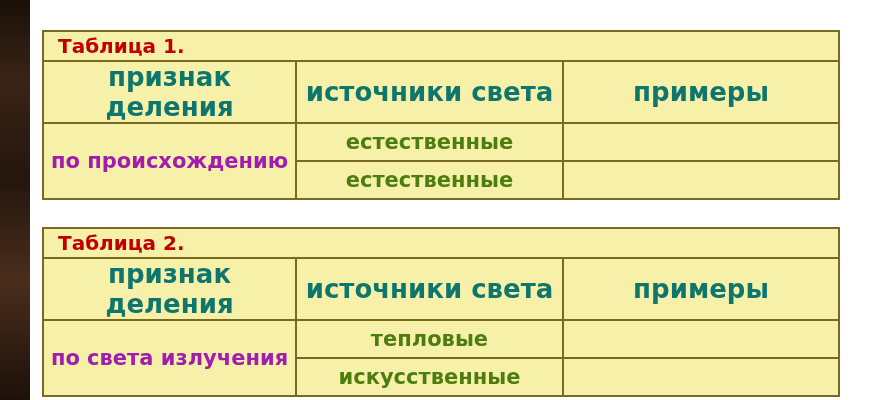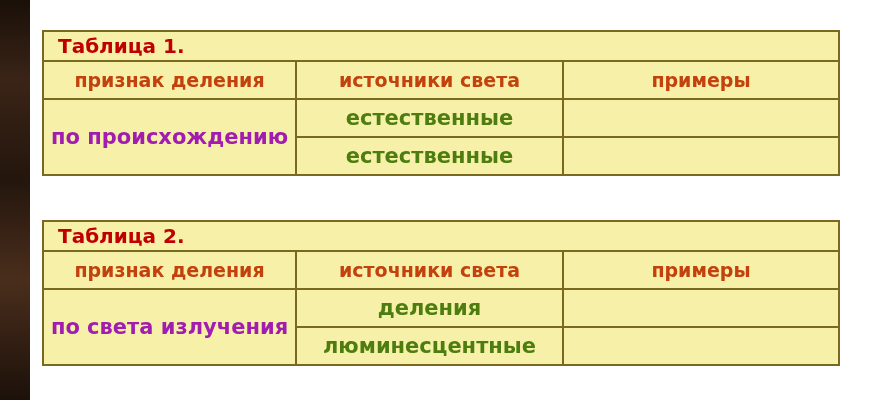--- a/index.html
+++ b/index.html
@@ -53,23 +53,23 @@
   }
   .caption-cell {
     text-align: left !important;
     padding-left: 14px !important;
     color: #c00000;
     font-weight: bold;
     font-size: 20px;
     height: 28px;
   }
   .hdr {
-    color: #c2410c;
+    color: #0f766e;
     font-weight: bold;
-    font-size: 19px;
+    font-size: 26px;
     height: 36px;
   }
   .rowlabel {
     color: #a21caf;
     font-weight: bold;
     font-size: 21px;
     line-height: 1.15;
   }
   .val {
     color: #4d7c0f;
@@ -80,21 +80,21 @@
   .empty {
     height: 36px;
   }
   #table1 {
     left: 12px;
     top: 30px;
     width: 796px;
   }
   #table2 {
     left: 12px;
-    top: 220px;
+    top: 227px;
     width: 796px;
   }
   .c1 { width: 253px; }
   .c2 { width: 267px; }
   .c3 { width: 276px; }
 </style>
 </head>
 <body>
 
 <div class="edge-left"></div>
@@ -139,23 +139,23 @@
       <tr>
         <td class="caption-cell" colspan="3">Таблица 2.</td>
       </tr>
       <tr>
         <td class="hdr">признак деления</td>
         <td class="hdr">источники света</td>
         <td class="hdr">примеры</td>
       </tr>
       <tr>
         <td class="rowlabel" rowspan="2">по света излучения</td>
-        <td class="val">деления</td>
+        <td class="val">тепловые</td>
         <td class="empty"></td>
       </tr>
       <tr>
-        <td class="val">люминесцентные</td>
+        <td class="val">искусственные</td>
         <td class="empty"></td>
       </tr>
     </tbody>
   </table>
 
 </div>
 
 </body></html>

